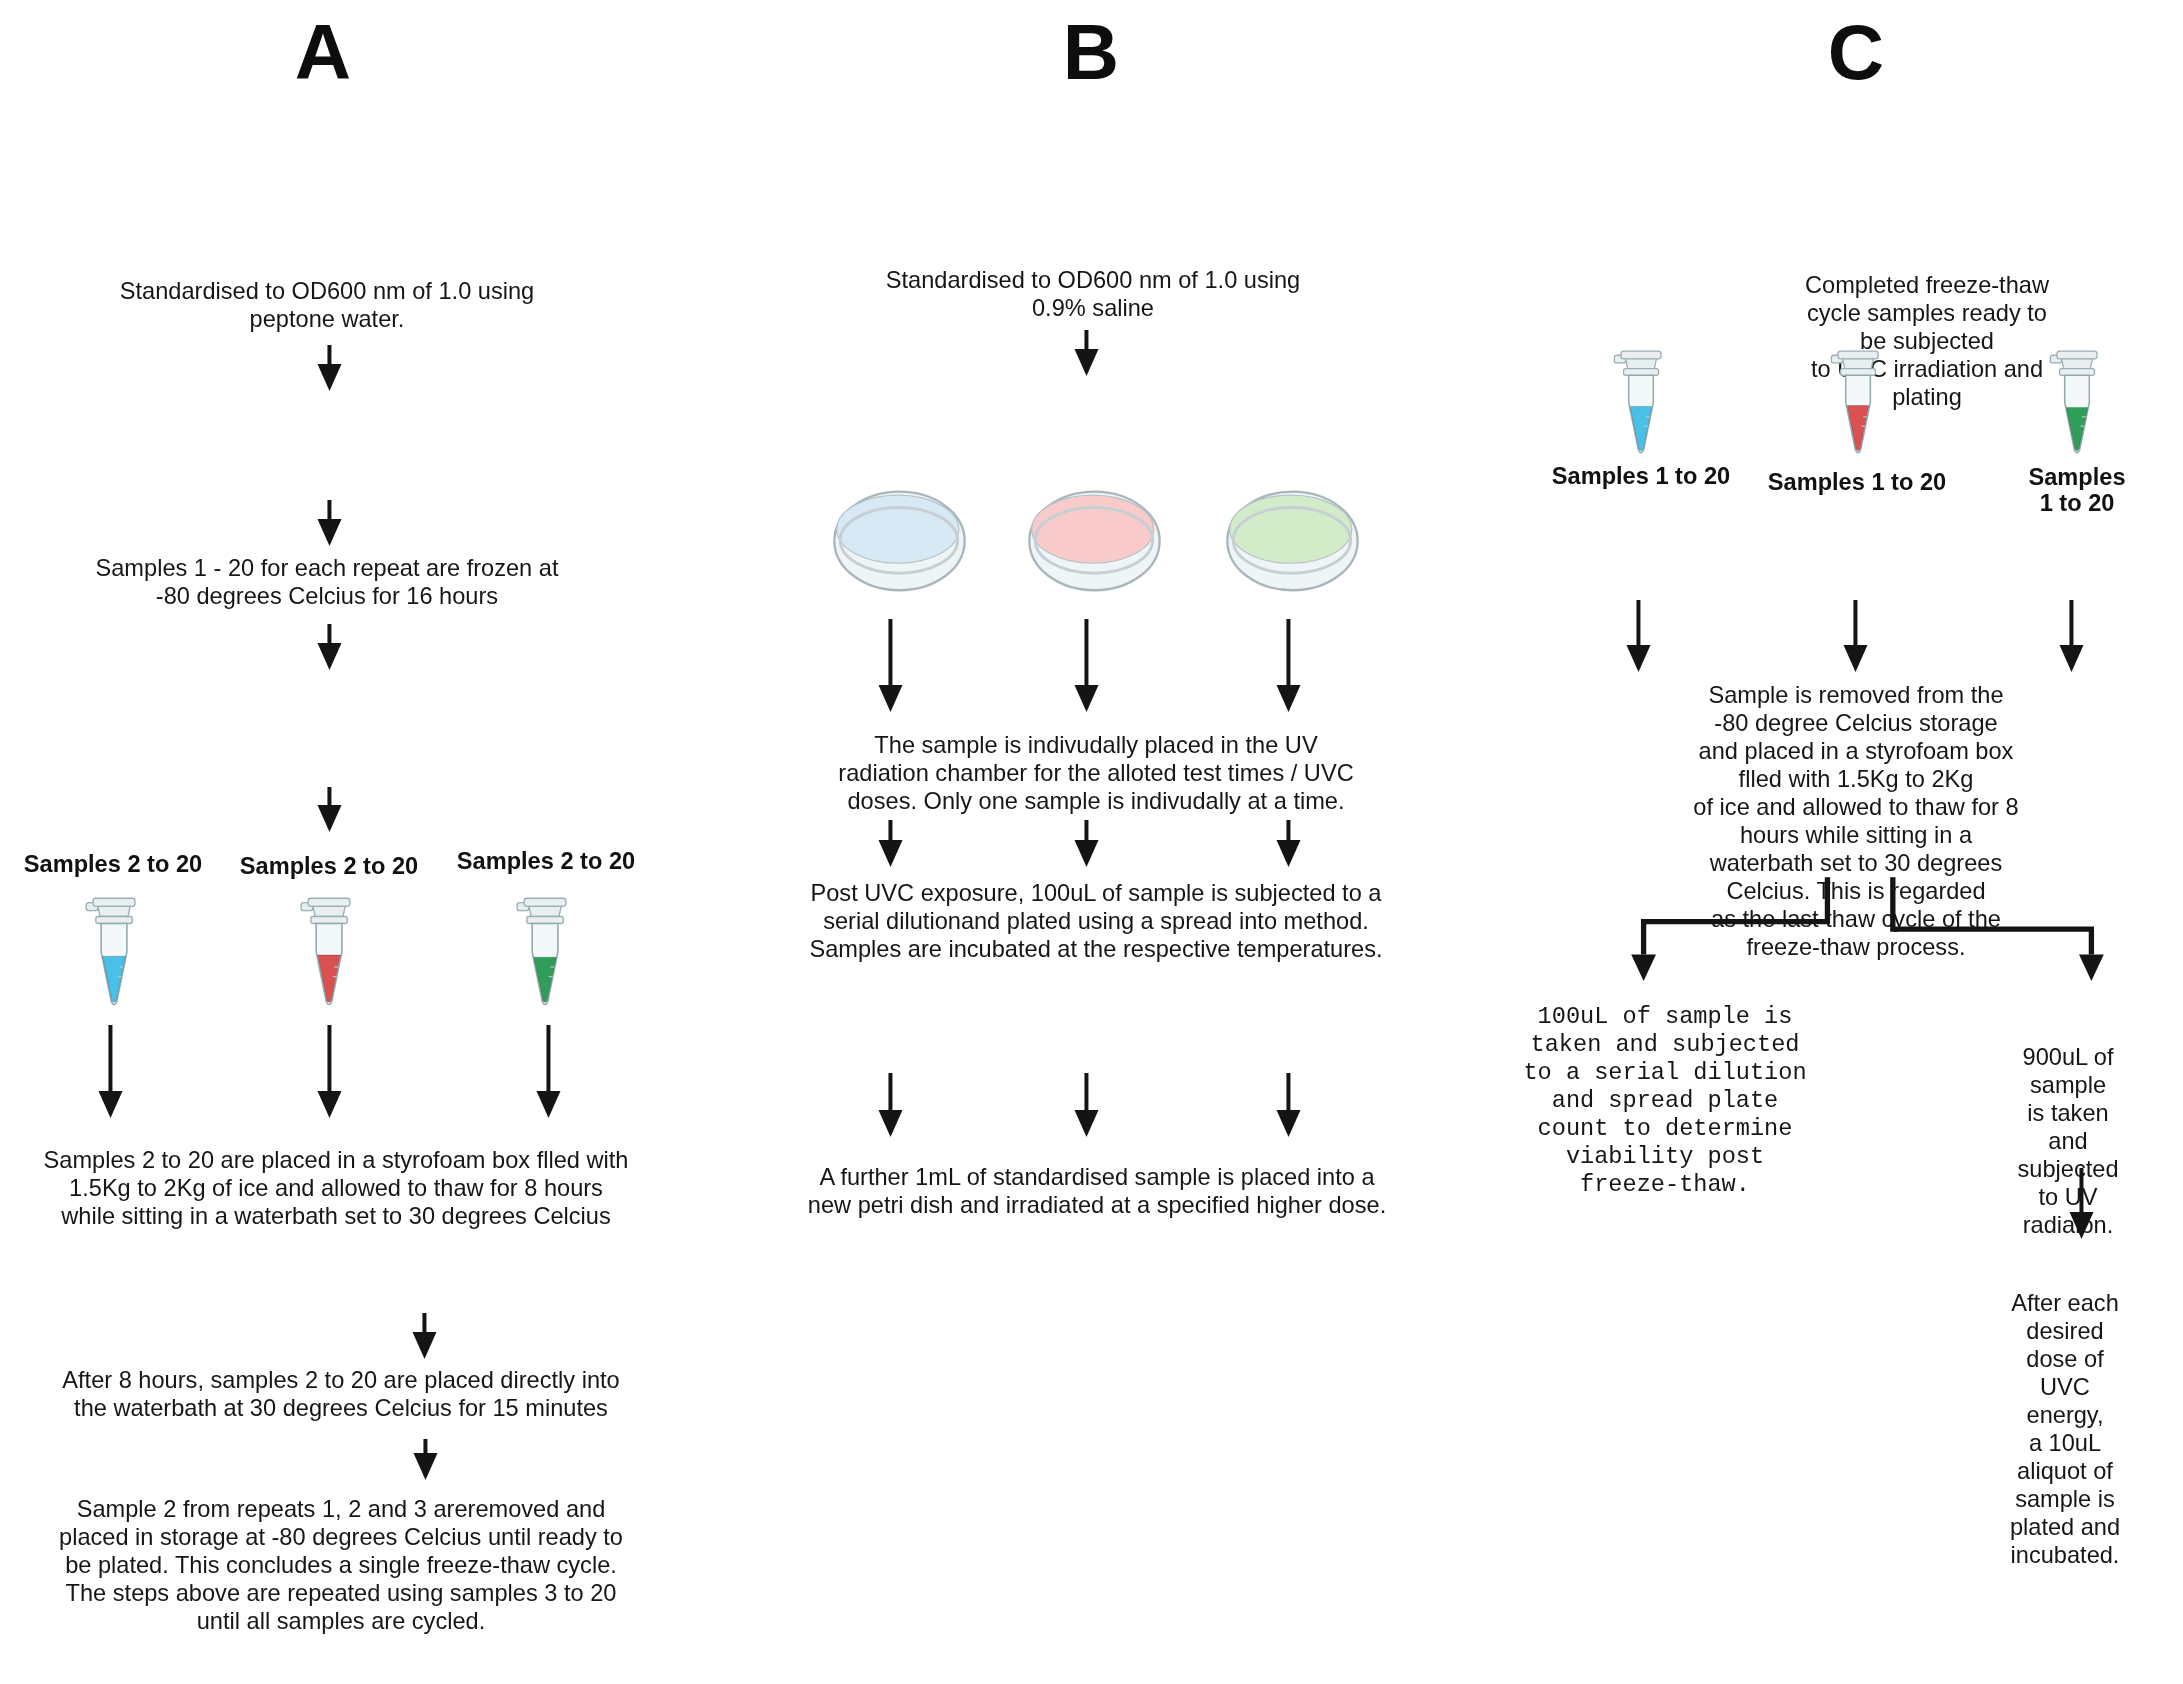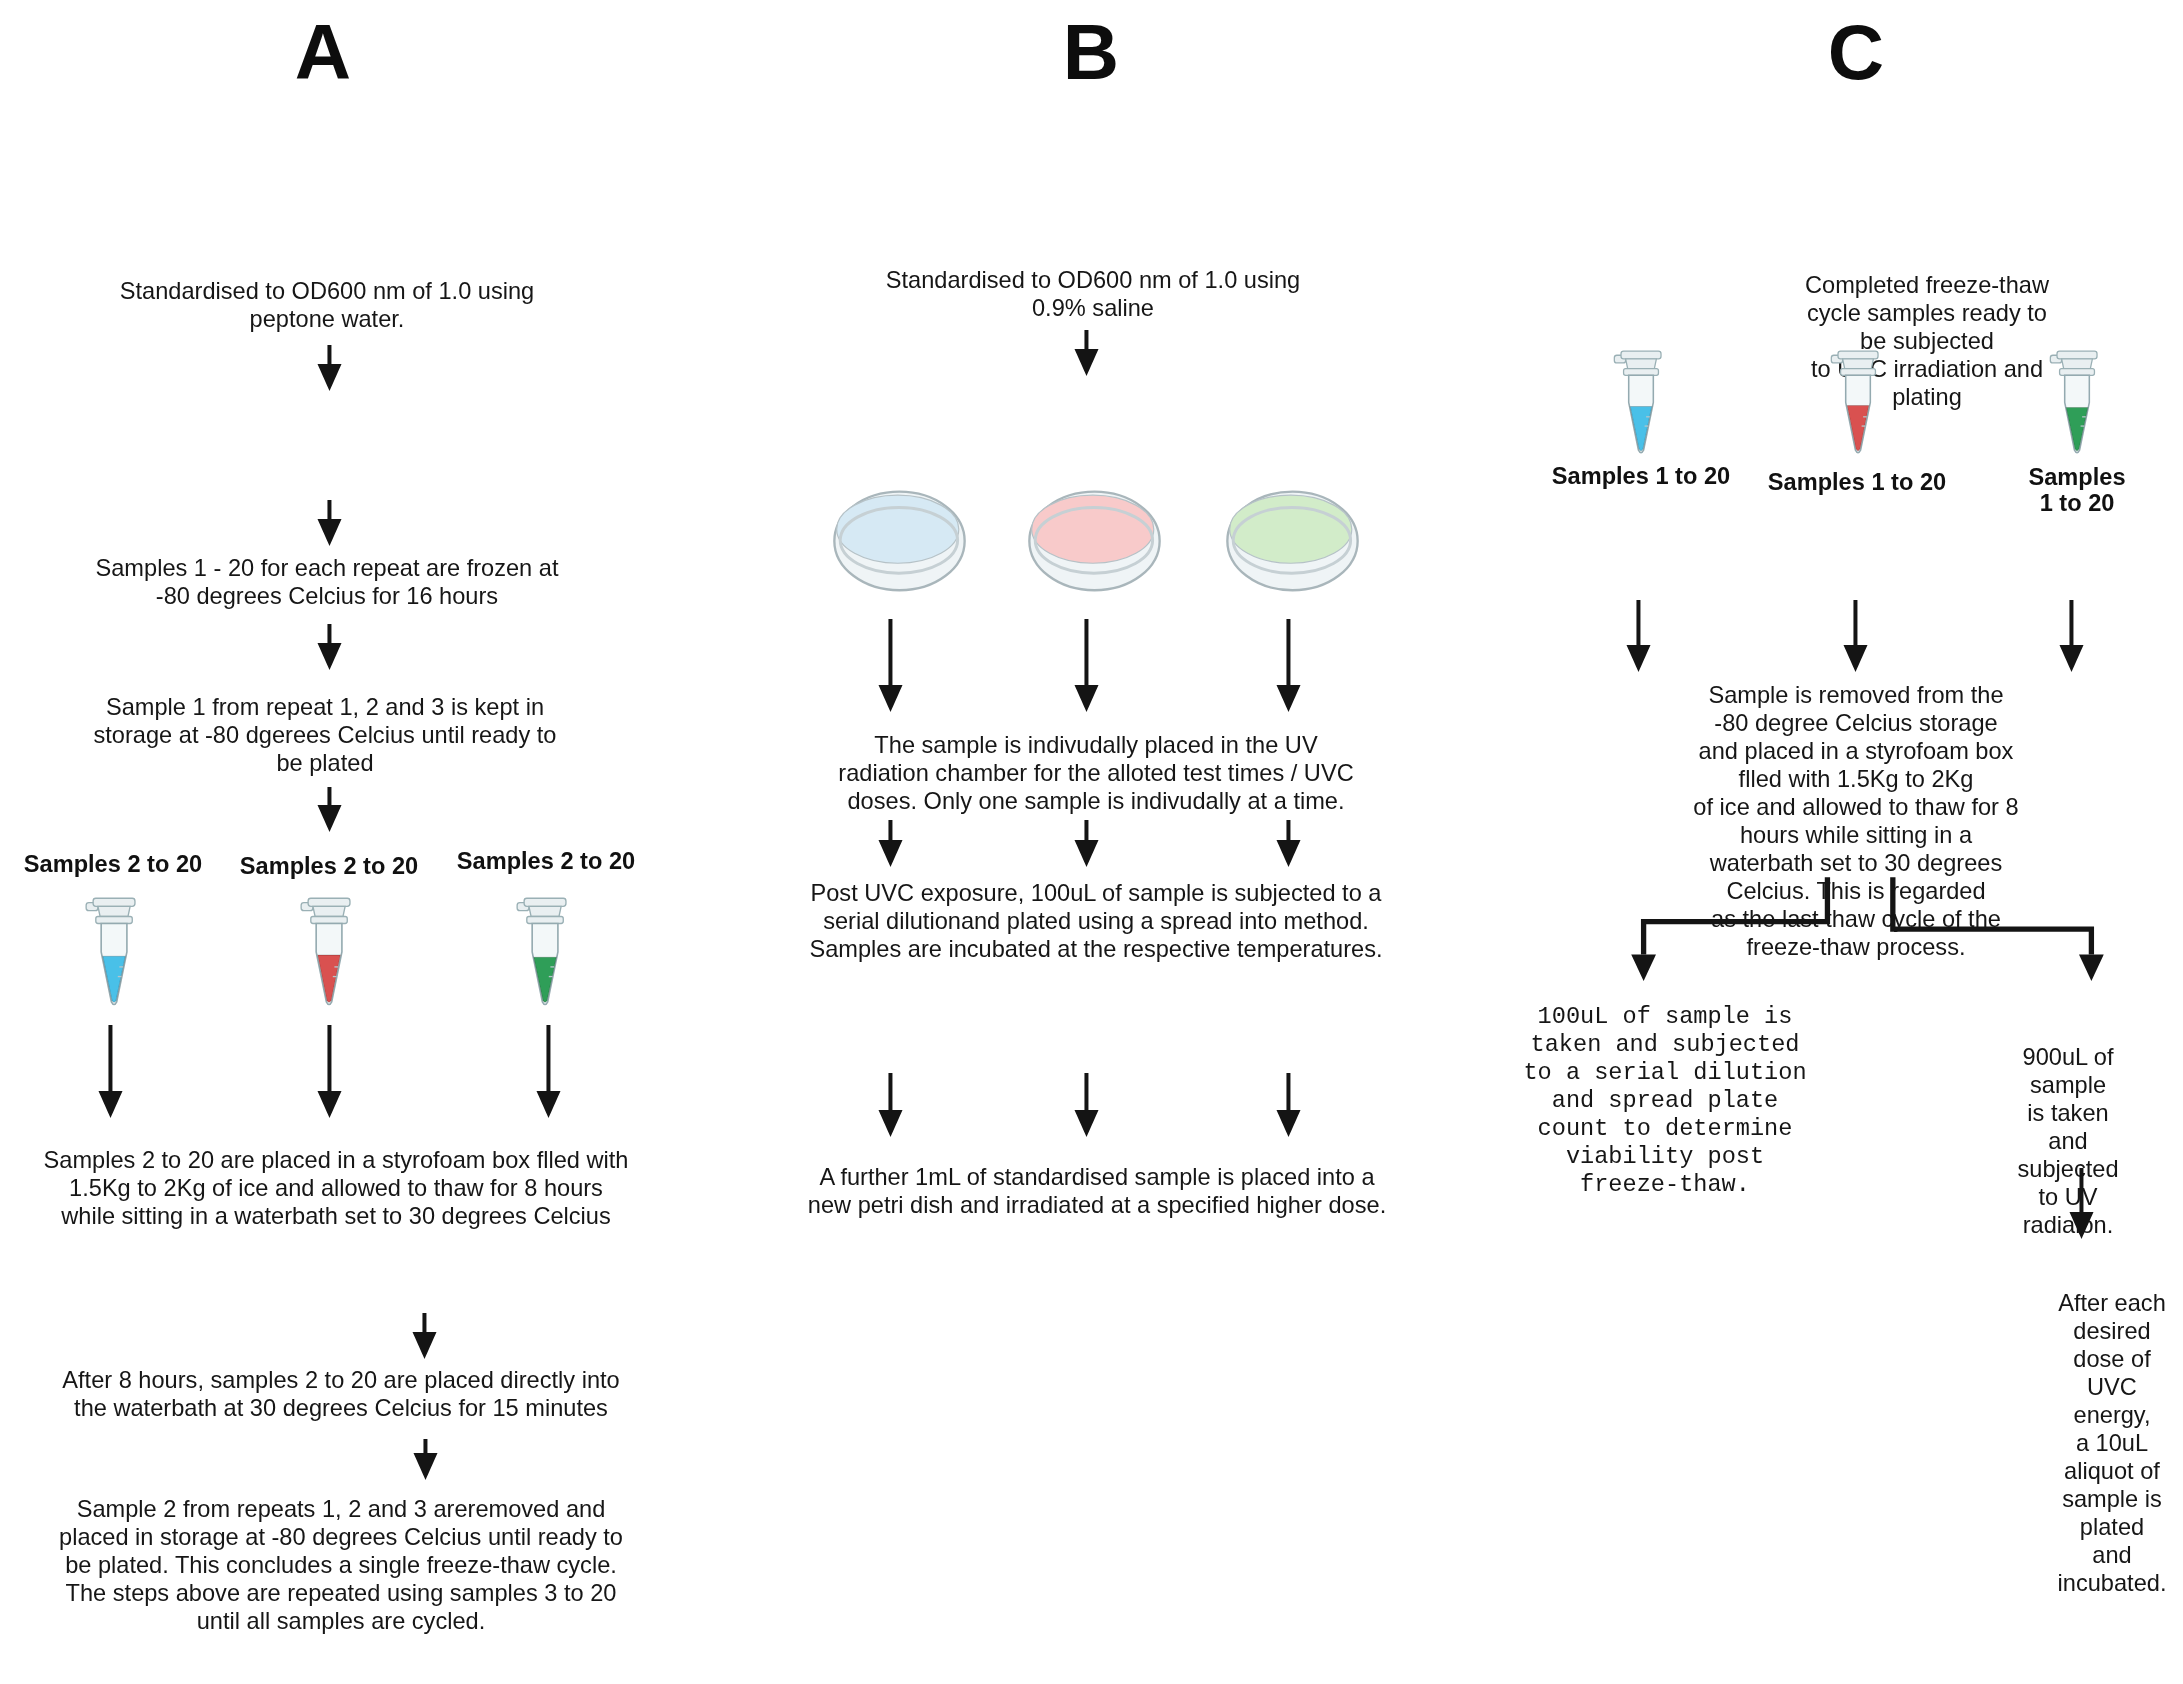--- a/index.html
+++ b/index.html
@@ -88,23 +88,20 @@
     </div>
 
   <div class="txt" style="left:327px; top:554px;">Samples 1 - 20 for each repeat are frozen at
 -80 degrees Celcius for 16 hours</div>
 
   <div class="arr" style="left:329px; top:624px; height:46px;">
       <i class="shaft"></i>
       <i class="head"></i>
     </div>
 
-  <div class="txt" style="left:325px; top:693px;">Sample 1 from repeat 1, 2 and 3 is kept in
-storage at -80 dgerees Celcius until ready to
-be plated</div>
 
   <div class="arr" style="left:329px; top:787px; height:45px;">
       <i class="shaft"></i>
       <i class="head"></i>
     </div>
 
   <div class="lbl" style="left:113px; top:851px;">Samples 2 to 20</div>
   <div class="lbl" style="left:329px; top:853px;">Samples 2 to 20</div>
   <div class="lbl" style="left:546px; top:848px;">Samples 2 to 20</div>
 
@@ -330,20 +327,20 @@
   <div class="txt" style="left:2068px; top:1003px;margin-top:40px;">900uL of sample
 is taken and
 subjected to UV
 radiaion.</div>
 
   <div class="arr" style="left:2081px; top:1168px; height:71px;">
       <i class="shaft"></i>
       <i class="head"></i>
     </div>
 
-  <div class="txt" style="left:2065px; top:1289px;margin-left:47px;">After each desired
+  <div class="txt" style="left:2065px; top:1289px;">After each desired
 dose of UVC energy,
 a 10uL aliquot of
 sample is plated and
 incubated.</div>
 
 </div>
 
 
 </body></html>

